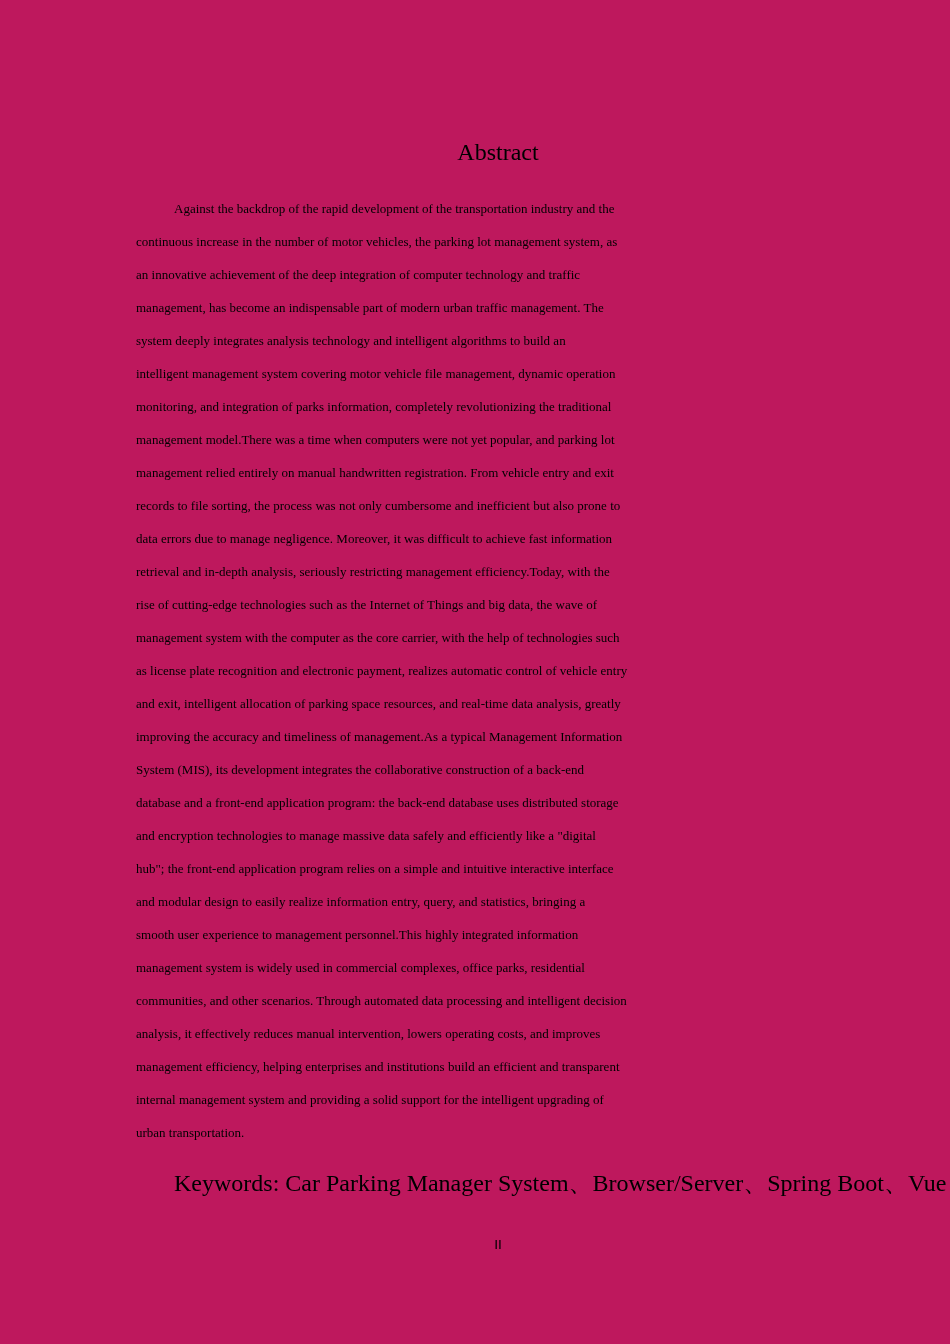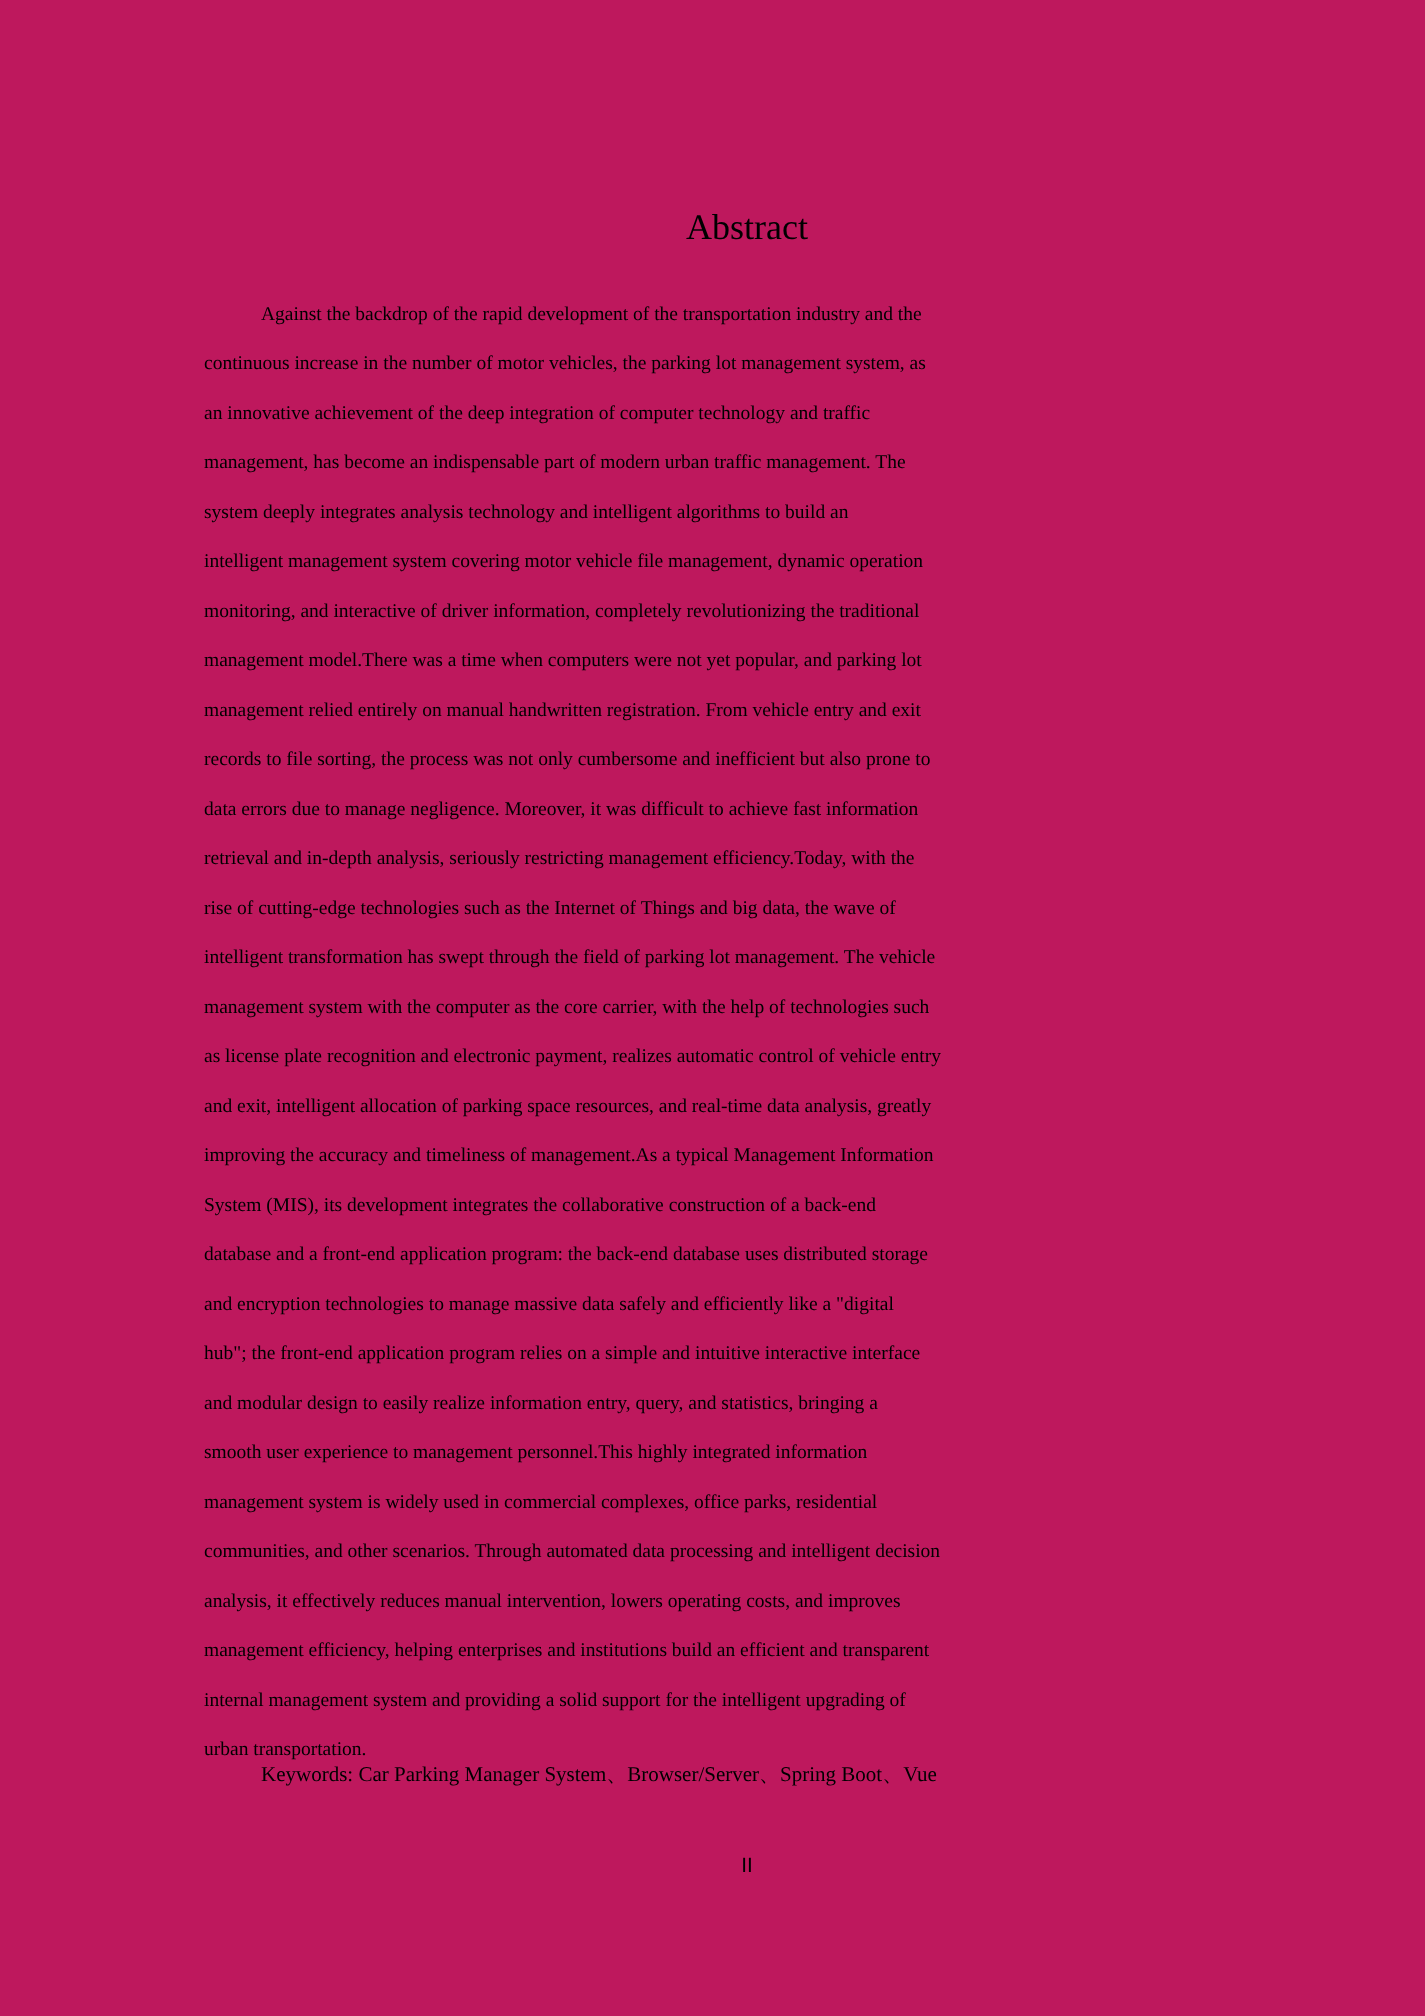--- a/index.html
+++ b/index.html
@@ -14,49 +14,48 @@
       text-align: center; font-size: 24px; line-height: 32px;
     }
     .body {
       position: absolute; left: 136px; top: 192px; width: 730px;
       font-size: 13px; line-height: 33px;
     }
     .line { white-space: nowrap; height: 33px; }
     .line.indent { padding-left: 38px; }
     .keywords {
       position: absolute; left: 174px; top: 1167px;
-      font-size: 14px; line-height: 33px; white-space: nowrap; font-family: Liberation Serif, serif;
+      font-size: 24px; line-height: 33px; white-space: nowrap; font-family: Liberation Serif, serif;
     }
     .page-number {
       position: absolute; top: 1236px; left: 0; width: 996px;
       text-align: center; font-size: 13px; line-height: 18px;
       font-family: "DejaVu Sans", sans-serif;
     }
   </style>
 </head>
 <body>
 
 <div class="page">
   <div class="title">Abstract</div>
 
   <div class="body">
     <div class="line indent">Against the backdrop of the rapid development of the transportation industry and the</div>
     <div class="line">continuous increase in the number of motor vehicles, the parking lot management system, as</div>
     <div class="line">an innovative achievement of the deep integration of computer technology and traffic</div>
     <div class="line">management, has become an indispensable part of modern urban traffic management. The</div>
     <div class="line">system deeply integrates analysis technology and intelligent algorithms to build an</div>
     <div class="line">intelligent management system covering motor vehicle file management, dynamic operation</div>
-    <div class="line">monitoring, and interactive of driver information, completely revolutionizing the traditional</div>
+    <div class="line">monitoring, and integration of parks information, completely revolutionizing the traditional</div>
     <div class="line">management model.There was a time when computers were not yet popular, and parking lot</div>
     <div class="line">management relied entirely on manual handwritten registration. From vehicle entry and exit</div>
     <div class="line">records to file sorting, the process was not only cumbersome and inefficient but also prone to</div>
     <div class="line">data errors due to manage negligence. Moreover, it was difficult to achieve fast information</div>
     <div class="line">retrieval and in-depth analysis, seriously restricting management efficiency.Today, with the</div>
     <div class="line">rise of cutting-edge technologies such as the Internet of Things and big data, the wave of</div>
-    <div class="line">intelligent transformation has swept through the field of parking lot management. The vehicle</div>
     <div class="line">management system with the computer as the core carrier, with the help of technologies such</div>
     <div class="line">as license plate recognition and electronic payment, realizes automatic control of vehicle entry</div>
     <div class="line">and exit, intelligent allocation of parking space resources, and real-time data analysis, greatly</div>
     <div class="line">improving the accuracy and timeliness of management.As a typical Management Information</div>
     <div class="line">System (MIS), its development integrates the collaborative construction of a back-end</div>
     <div class="line">database and a front-end application program: the back-end database uses distributed storage</div>
     <div class="line">and encryption technologies to manage massive data safely and efficiently like a "digital</div>
     <div class="line">hub"; the front-end application program relies on a simple and intuitive interactive interface</div>
     <div class="line">and modular design to easily realize information entry, query, and statistics, bringing a</div>
     <div class="line">smooth user experience to management personnel.This highly integrated information</div>

